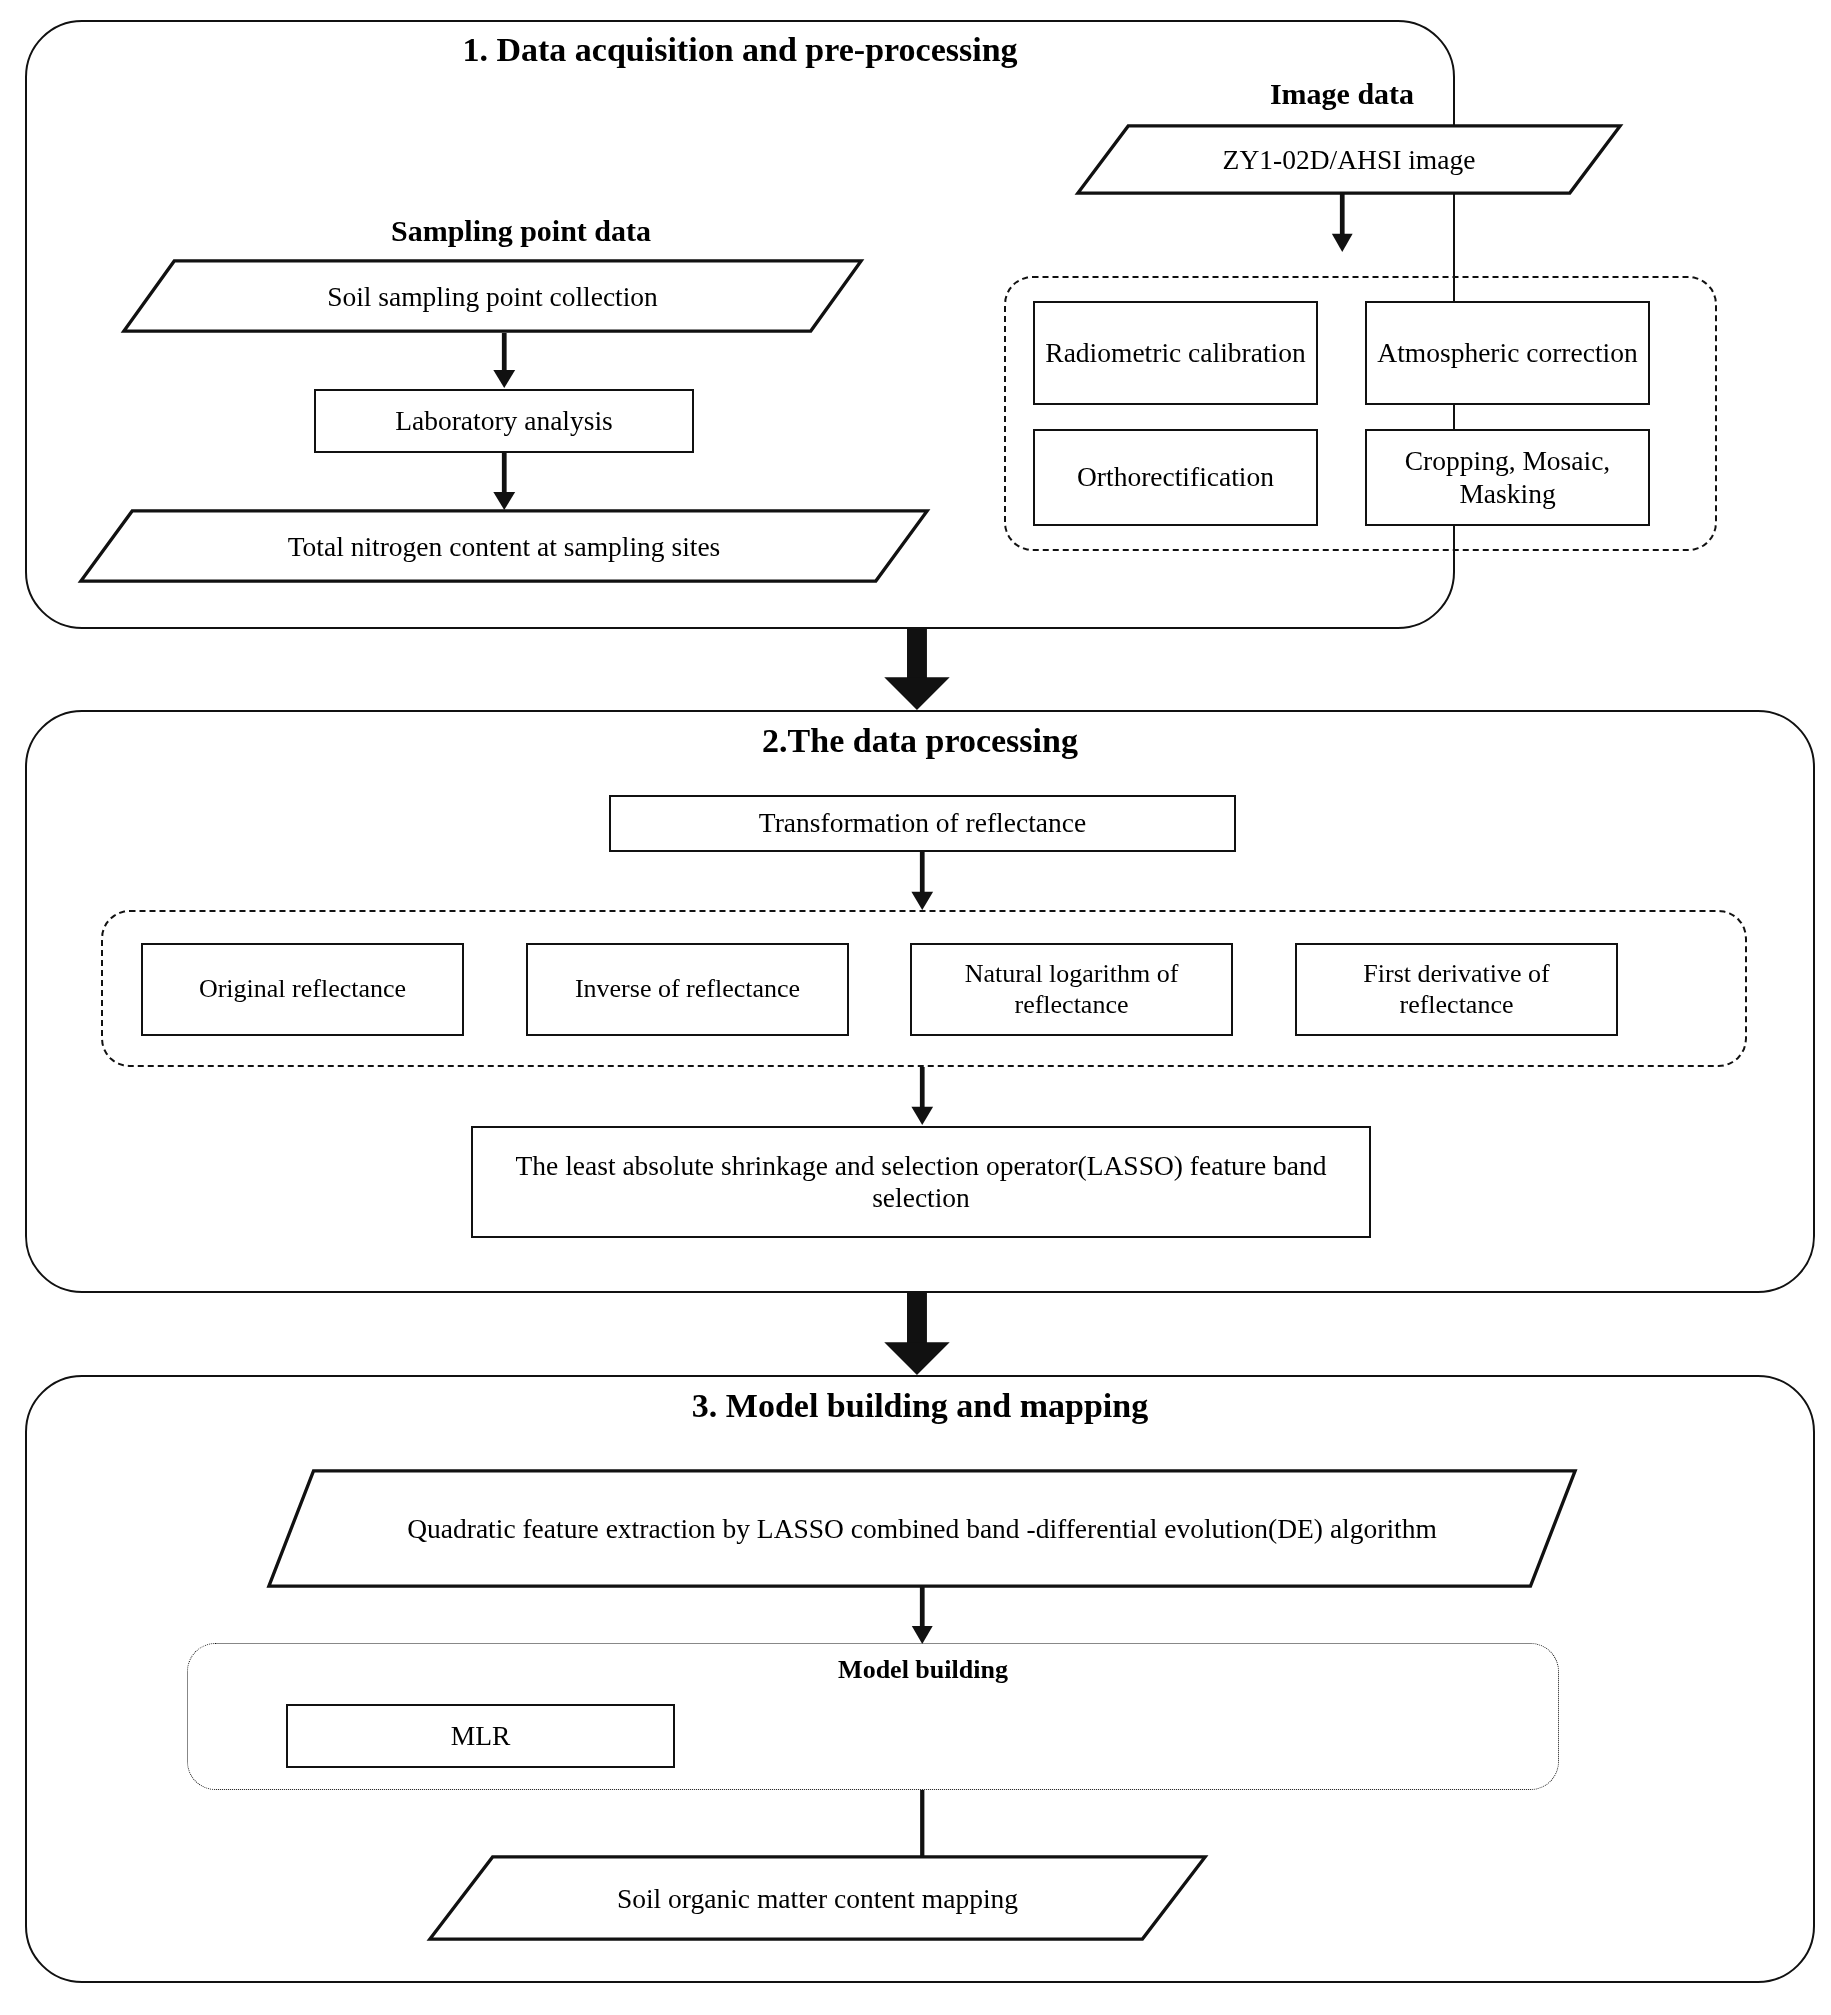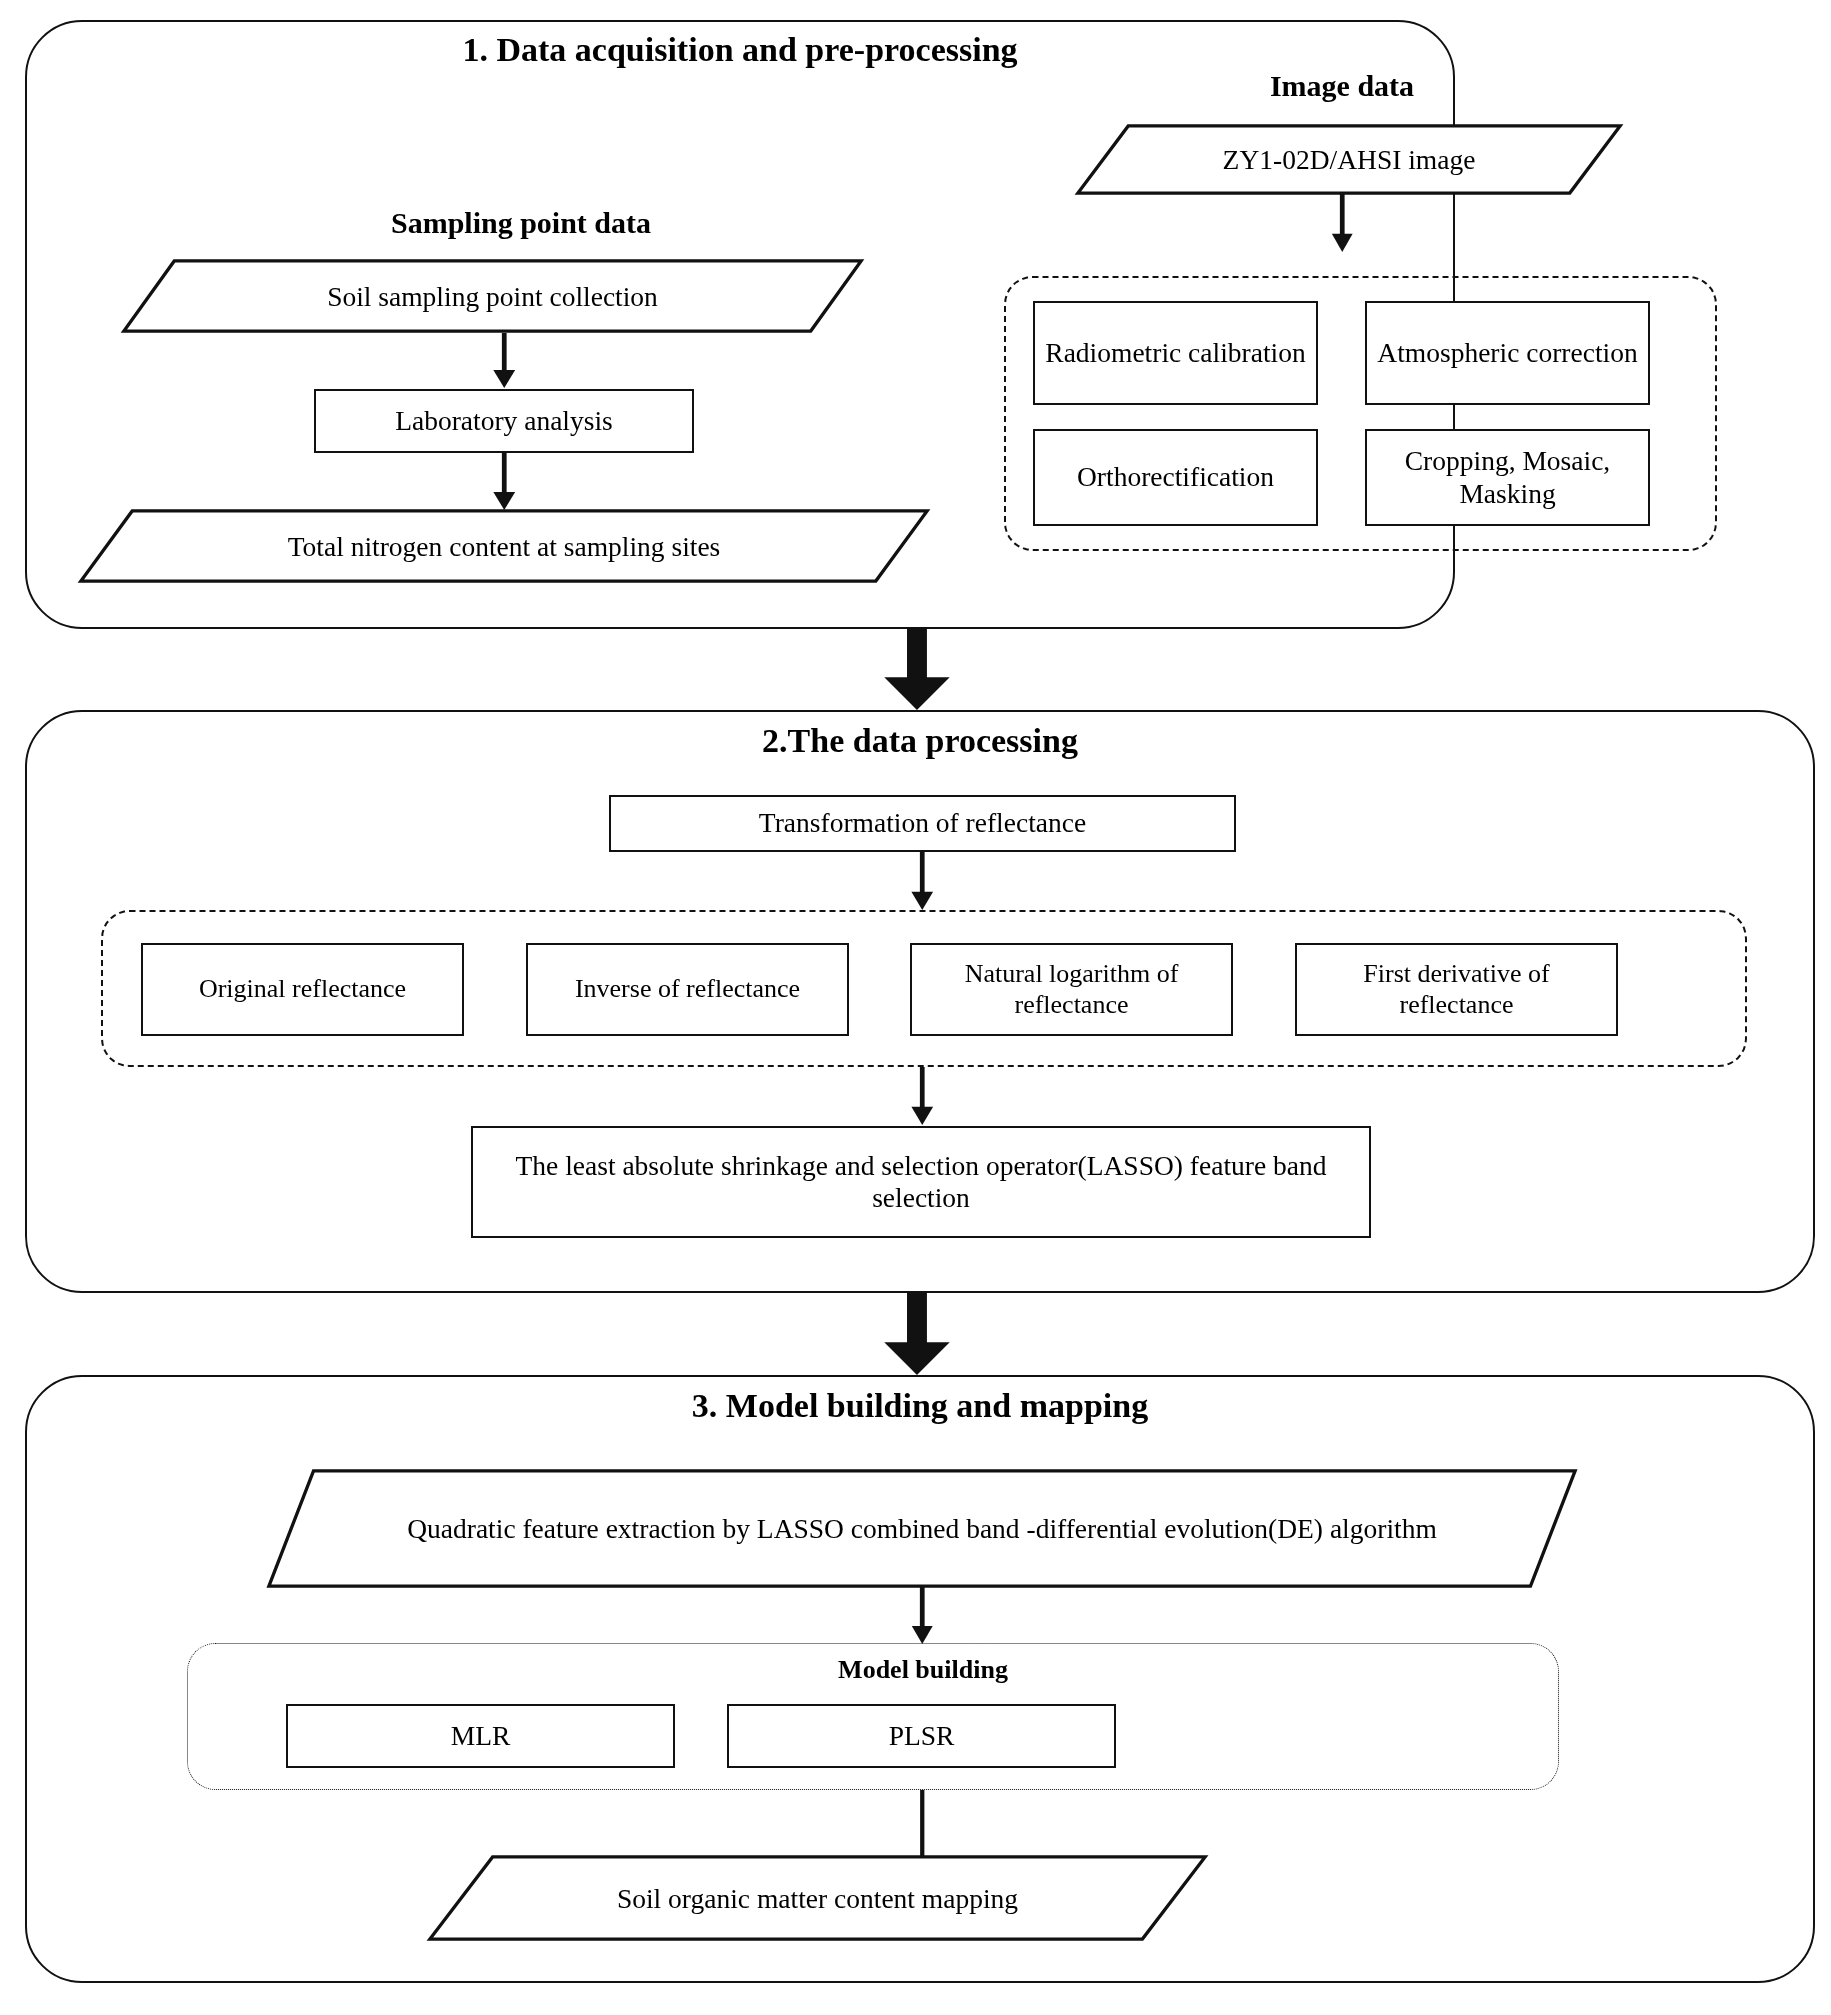--- a/index.html
+++ b/index.html
@@ -92,21 +92,21 @@
     box-sizing: border-box;
   }
 
   
   .arrow {
     position: absolute;
   }
   .arrow svg { display: block; overflow: visible; }
 
   .fs-title      { font-size: 34px; }
-  .fs-grouptitle { font-size: 30px; }
+  .fs-grouptitle { font-size: 30px; margin-top: 8px; }
   .fs-body       { font-size: 27.5px; }
   .fs-body-sm    { font-size: 26px; }
   .fs-modelhdr   { font-size: 26px; font-weight: bold; }
 </style>
 </head>
 <body>
 
 <div class="panel" style="left:25px; top:20px; width:1430px; height:609px;">
 
   <div class="panel-title fs-title" style="left:0; top:8.5px;">1. Data acquisition and pre-processing</div>
@@ -237,21 +237,20 @@
     </svg>
   </div>
 
   <div class="dotgroup" style="left:160px; top:266px; width:1372px; height:147px;">
   </div>
 
   <div class="group-title fs-modelhdr" style="left:635px; top:278px; width:522px;">Model building</div>
 
   <div class="box fs-body" style="left:259px; top:327px; width:389px; height:64px;">MLR</div>
 
-  <div class="box fs-body" style="left:700px; top:327px; width:389px; height:64px;">PLSR</div>
 
 
   <div class="arrow" style="left:881px; top:413px; width:28.5px; height:95px;">
     <svg width="28.5" height="95" viewBox="0 0 60 200">
       <line x1="30" y1="0" x2="30" y2="165" stroke="#111111" stroke-width="9"></line>
       <polygon points="30,198 12,152 48,152" fill="#111111"></polygon>
     </svg>
   </div>
 
   <div class="para" style="left:401px; top:478px; width:779px; height:86px;">

